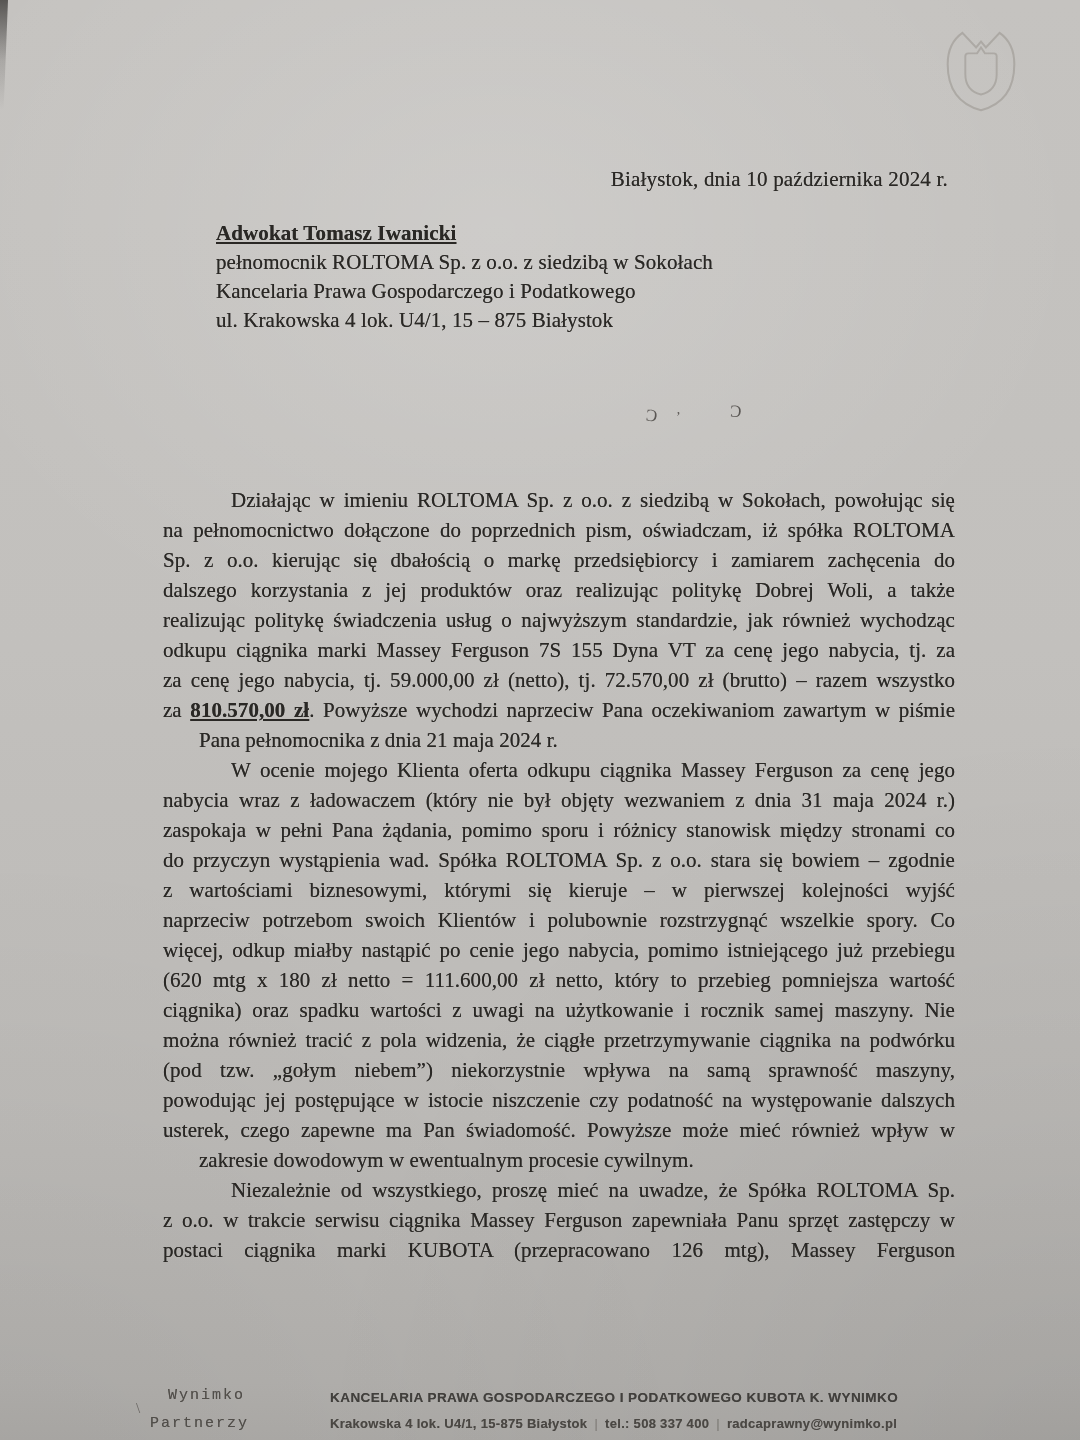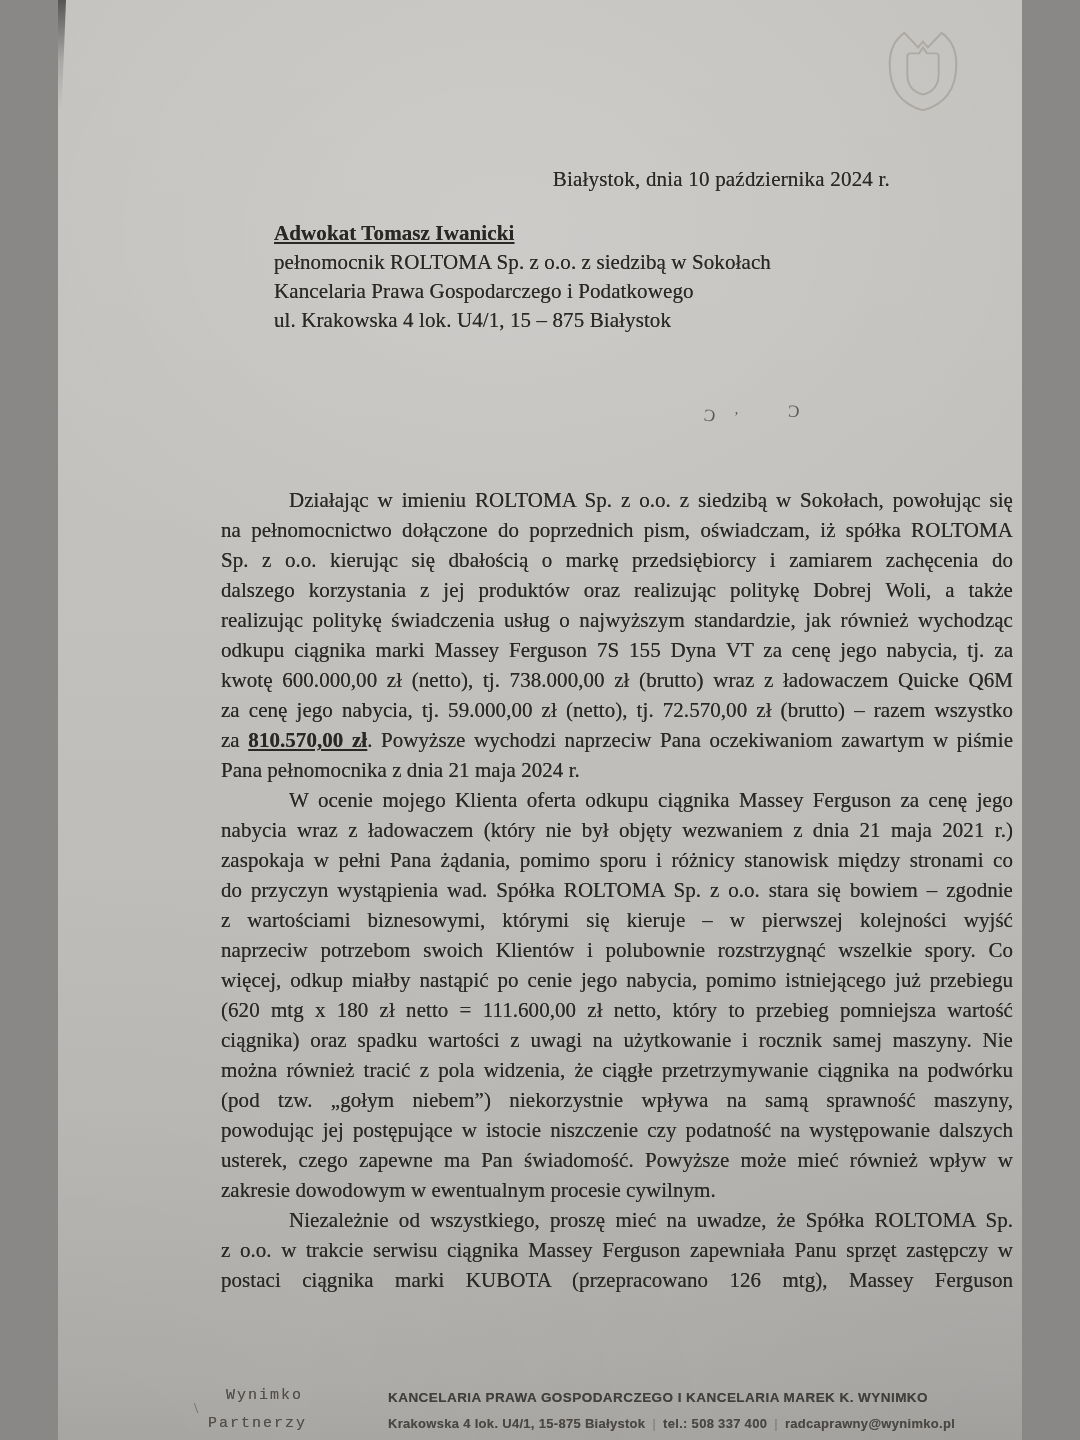--- a/index.html
+++ b/index.html
@@ -1,18 +1,18 @@
 <!DOCTYPE html>
 <html lang="pl"><head>
 <meta charset="utf-8">
 <style>
   html,body{margin:0;padding:0;background:#8a8886;}
   .page{
     position:relative;
-    width:964px;height:1440px;
+    width:1080px;height:1440px;
     margin:0 auto;
     overflow:hidden;
     background:
       radial-gradient(ellipse 950px 720px at 46% 16%, rgba(255,255,255,0.16), rgba(255,255,255,0) 62%),
       radial-gradient(circle at 100% 104%, rgba(0,0,0,0.08), rgba(0,0,0,0) 42%),
       radial-gradient(circle at 0% 108%, rgba(0,0,0,0.05), rgba(0,0,0,0) 38%),
       linear-gradient(180deg,#c5c3c0 0%,#c2c0bd 45%,#bcbab7 78%,#b3b1ae 96%,#aeaca9 100%);
     font-family:"Liberation Serif", serif;
     color:#2a2825;
   }
@@ -46,21 +46,21 @@
   .body-text{
     position:absolute;top:485px;left:163px;width:792px;
     font-size:21px;line-height:30px;word-spacing:-3px;letter-spacing:.05px;
     text-shadow:0 0 .6px rgba(42,40,37,.75);
   }
   .ln{
     text-align:justify;text-align-last:justify;
     height:30px;overflow:hidden;white-space:normal;
   }
   .ln.ind{text-indent:68px;}
-  .ln.last{text-align-last:left;word-spacing:0;}
+  .ln.last{text-align-last:left;word-spacing:0;margin-left:36px;}
   .amount{font-weight:bold;text-decoration:underline;}
 
   .footer-logo{
     position:absolute;left:168px;top:1382px;
     font-family:Liberation Mono, monospace;
     font-size:15px;line-height:28px;letter-spacing:2px;
     color:#514e4a;text-shadow:0 0 .5px rgba(81,78,74,.6);
   }
   .footer-logo .l2{margin-left:-18px;}
   .footer-firm{
@@ -107,27 +107,26 @@
   <span class="stray m4">\</span>
 
   <div class="body-text">
 
     <div class="ln ind">Działając w imieniu ROLTOMA Sp. z o.o. z siedzibą w Sokołach, powołując się</div>
     <div class="ln">na pełnomocnictwo dołączone do poprzednich pism, oświadczam, iż spółka ROLTOMA</div>
     <div class="ln">Sp. z o.o. kierując się dbałością o markę przedsiębiorcy i zamiarem zachęcenia do</div>
     <div class="ln">dalszego korzystania z jej produktów oraz realizując politykę Dobrej Woli, a także</div>
     <div class="ln">realizując politykę świadczenia usług o najwyższym standardzie, jak również wychodząc</div>
     <div class="ln">odkupu ciągnika marki Massey Ferguson 7S 155 Dyna VT za cenę jego nabycia, tj. za</div>
-    <div class="ln">kwotę 600.000,00 zł (netto), tj. 738.000,00 zł (brutto) wraz z ładowaczem Quicke Q6M</div>
     <div class="ln">za cenę jego nabycia, tj. 59.000,00 zł (netto), tj. 72.570,00 zł (brutto) – razem wszystko</div>
     <div class="ln"><span>za </span><span class="amount">810.570,00 zł</span><span>. Powyższe wychodzi naprzeciw Pana oczekiwaniom zawartym w piśmie</span></div>
     <div class="ln last">Pana pełnomocnika z dnia 21 maja 2024 r.</div>
 
     <div class="ln ind">W ocenie mojego Klienta oferta odkupu ciągnika Massey Ferguson za cenę jego</div>
-    <div class="ln">nabycia wraz z ładowaczem (który nie był objęty wezwaniem z dnia 21 maja 2021 r.)</div>
+    <div class="ln">nabycia wraz z ładowaczem (który nie był objęty wezwaniem z dnia 31 maja 2024 r.)</div>
     <div class="ln">zaspokaja w pełni Pana żądania, pomimo sporu i różnicy stanowisk między stronami co</div>
     <div class="ln">do przyczyn wystąpienia wad. Spółka ROLTOMA Sp. z o.o. stara się bowiem – zgodnie</div>
     <div class="ln">z wartościami biznesowymi, którymi się kieruje – w pierwszej kolejności wyjść</div>
     <div class="ln">naprzeciw potrzebom swoich Klientów i polubownie rozstrzygnąć wszelkie spory. Co</div>
     <div class="ln">więcej, odkup miałby nastąpić po cenie jego nabycia, pomimo istniejącego już przebiegu</div>
     <div class="ln">(620 mtg x 180 zł netto = 111.600,00 zł netto, który to przebieg pomniejsza wartość</div>
     <div class="ln">ciągnika) oraz spadku wartości z uwagi na użytkowanie i rocznik samej maszyny. Nie</div>
     <div class="ln">można również tracić z pola widzenia, że ciągłe przetrzymywanie ciągnika na podwórku</div>
     <div class="ln">(pod tzw. „gołym niebem”) niekorzystnie wpływa na samą sprawność maszyny,</div>
     <div class="ln">powodując jej postępujące w istocie niszczenie czy podatność na występowanie dalszych</div>
@@ -138,17 +137,17 @@
     <div class="ln">z o.o. w trakcie serwisu ciągnika Massey Ferguson zapewniała Panu sprzęt zastępczy w</div>
     <div class="ln">postaci ciągnika marki KUBOTA (przepracowano 126 mtg), Massey Ferguson</div>
   </div>
 
   <div class="footer-logo">
     <div class="l1">Wynimko</div>
     <div class="l2">Partnerzy</div>
   </div>
 
   <div class="footer-firm">
-    <div class="f1">KANCELARIA PRAWA GOSPODARCZEGO I KANCELARIA MAREK K. WYNIMKO</div>
+    <div class="f1">KANCELARIA PRAWA GOSPODARCZEGO I PODATKOWEGO KUBOTA K. WYNIMKO</div>
     <div class="f2"><span>Krakowska 4 lok. U4/1, 15-875 Białystok</span><span class="sep">|</span><span>tel.: 508 337 400</span><span class="sep">|</span><span>radcaprawny@wynimko.pl</span></div>
   </div>
 
 </div>
 
 </body></html>

